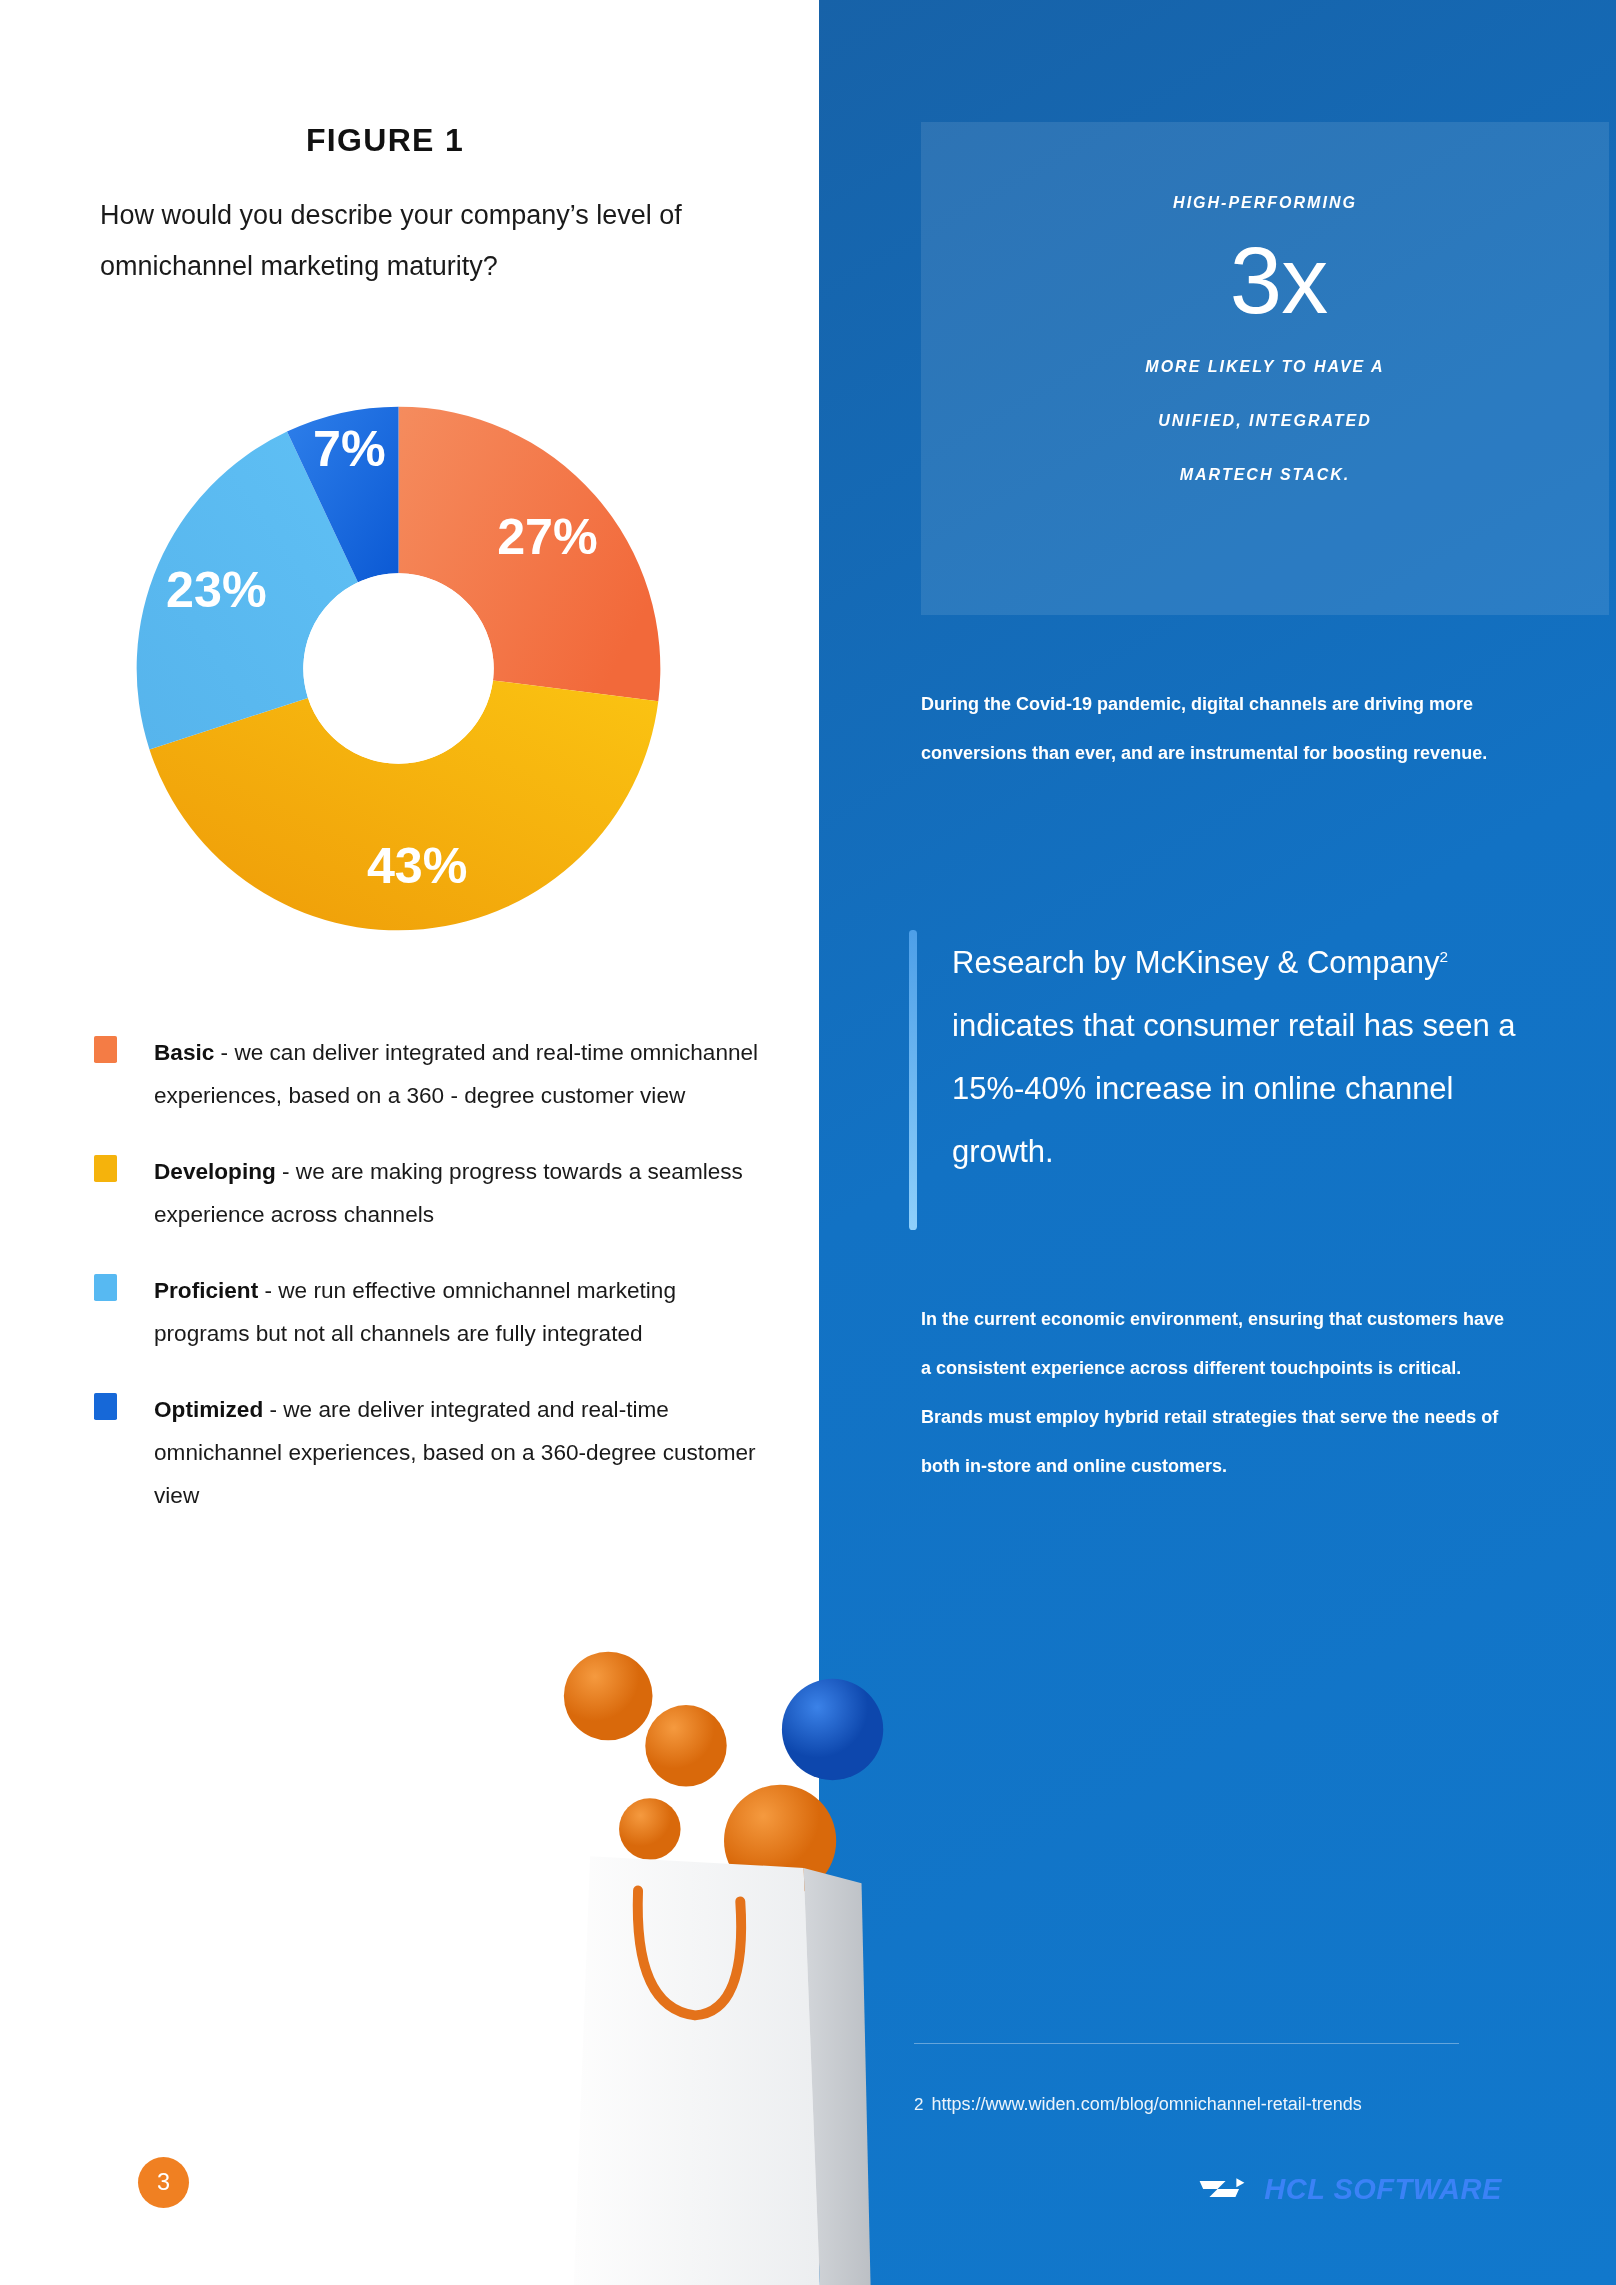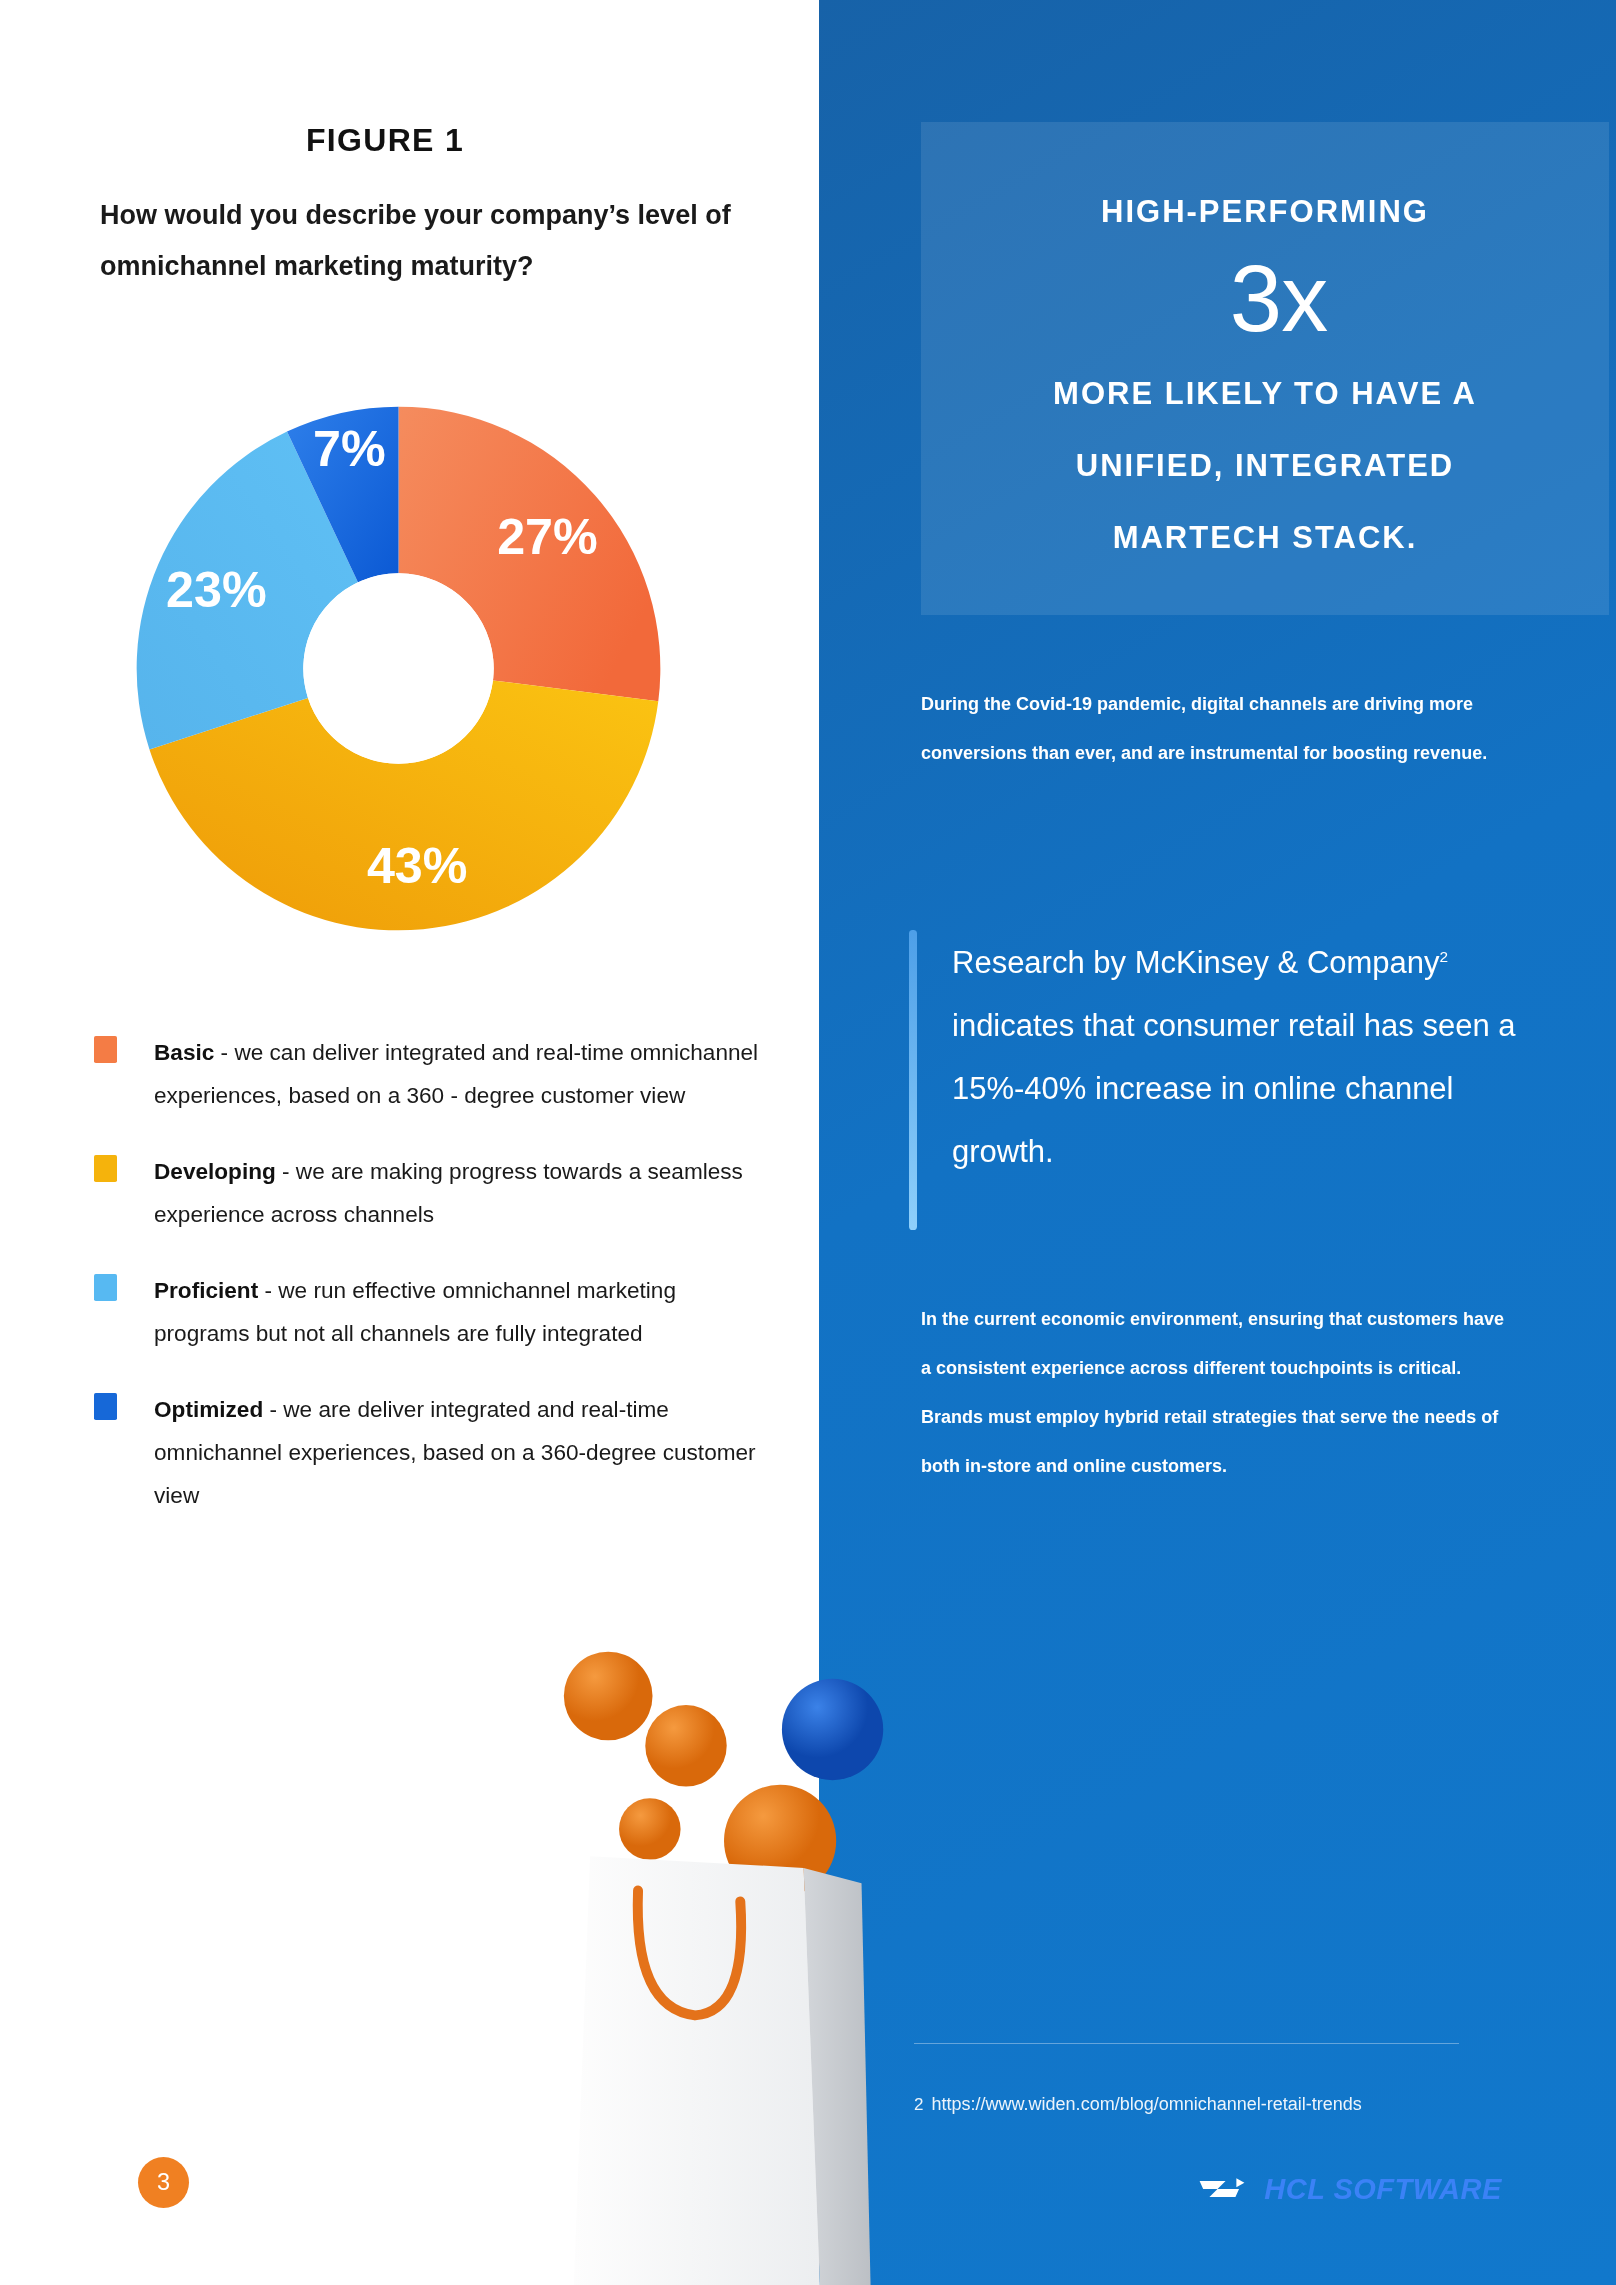--- a/index.html
+++ b/index.html
@@ -20,21 +20,21 @@
   }
 
   #figure-title {
     position:absolute; left:306px; top:122px;
     font-size:32px; font-weight:bold; letter-spacing:1.3px;
     color:#111111;
   }
   #figure-question {
     position:absolute; left:100px; top:190px; width:651px;
     font-size:27px; line-height:51px; color:#1a1a1a;
-    font-weight:700;
+    font-weight:400;
   }
 
   
   #donut-wrap {
     position:absolute; left:134px; top:404px;
     width:529px; height:529px;
   }
   #donut-svg { display:block; width:529px; height:529px; }
   .slice-label {
     font-family:"Liberation Sans", sans-serif;
@@ -69,21 +69,21 @@
   }
   #sphere-cluster { position:absolute; left:-312px; top:-36px; width:434px; height:380px; }
 
   #callout-box {
     position:absolute; left:102px; top:122px;
     width:688px; height:493px;
     background:rgba(255,255,255,0.10);
   }
   #callout-box .co-line {
     text-align:center; color:#ffffff;
-    font-size:31px; font-weight:bold; letter-spacing:2px;
+    font-size:16px; font-weight:bold; letter-spacing:2px;font-style:italic;
   }
   #callout-l1 { margin-top:72px; }
   #callout-l2 { margin-top:38px; }
   #callout-big {
     text-align:center; color:#ffffff;
     font-size:94px; font-weight:normal; line-height:1.05;
     margin-top:20px; letter-spacing:-0.9px;padding-left:27px;
   }
   #callout-l3 { margin-top:27px; }
   #callout-l4 { margin-top:36px; }

